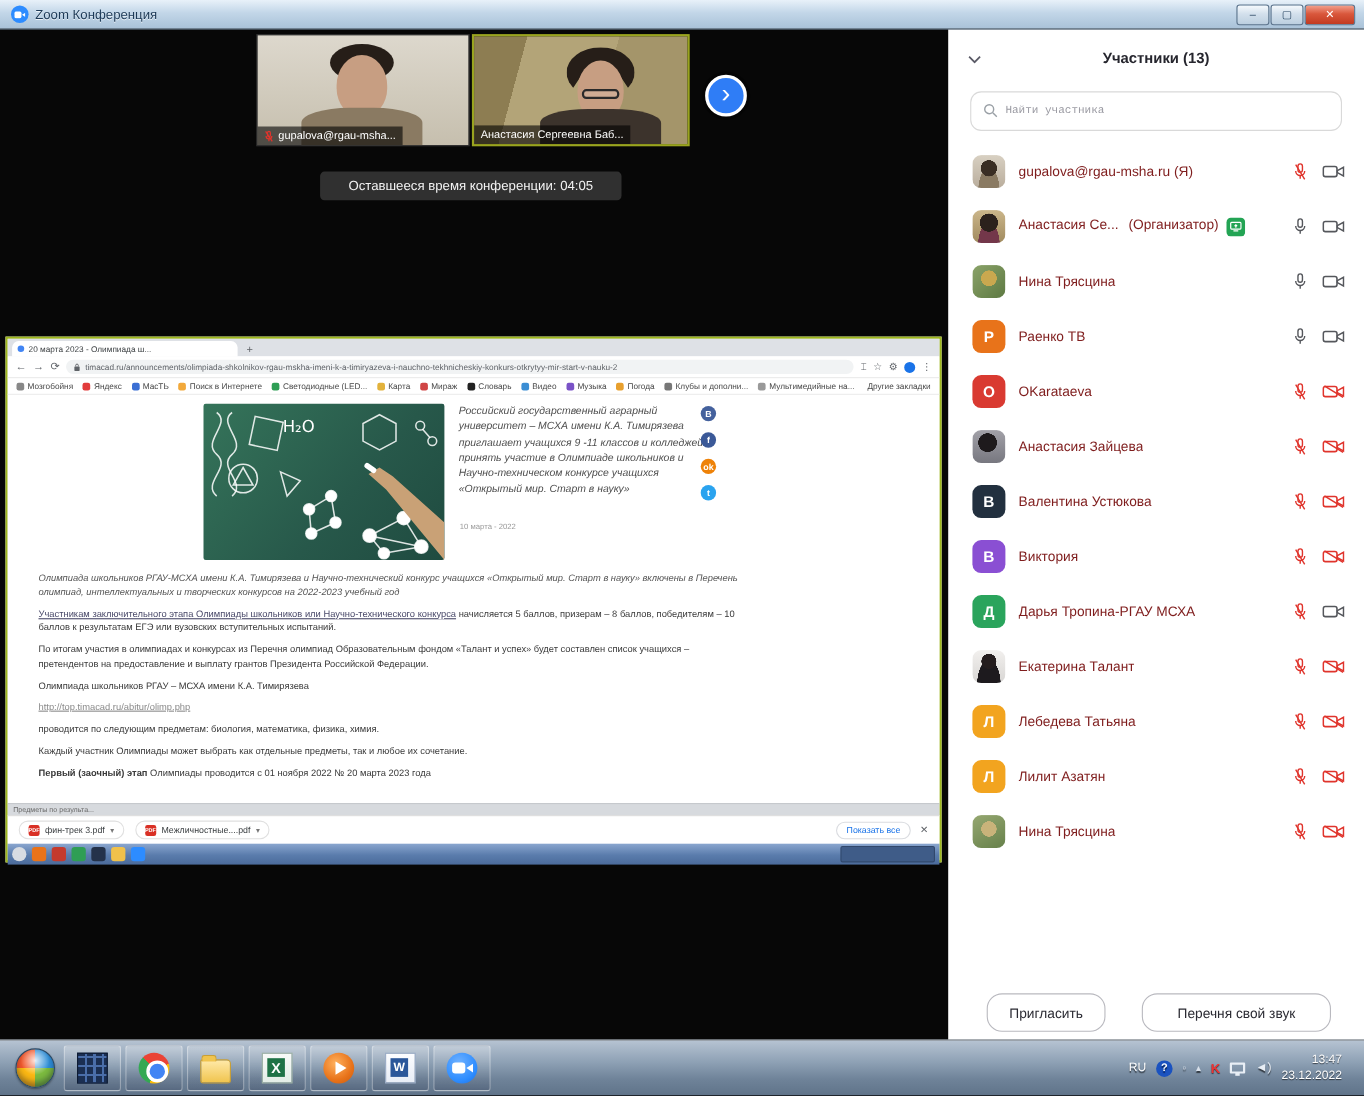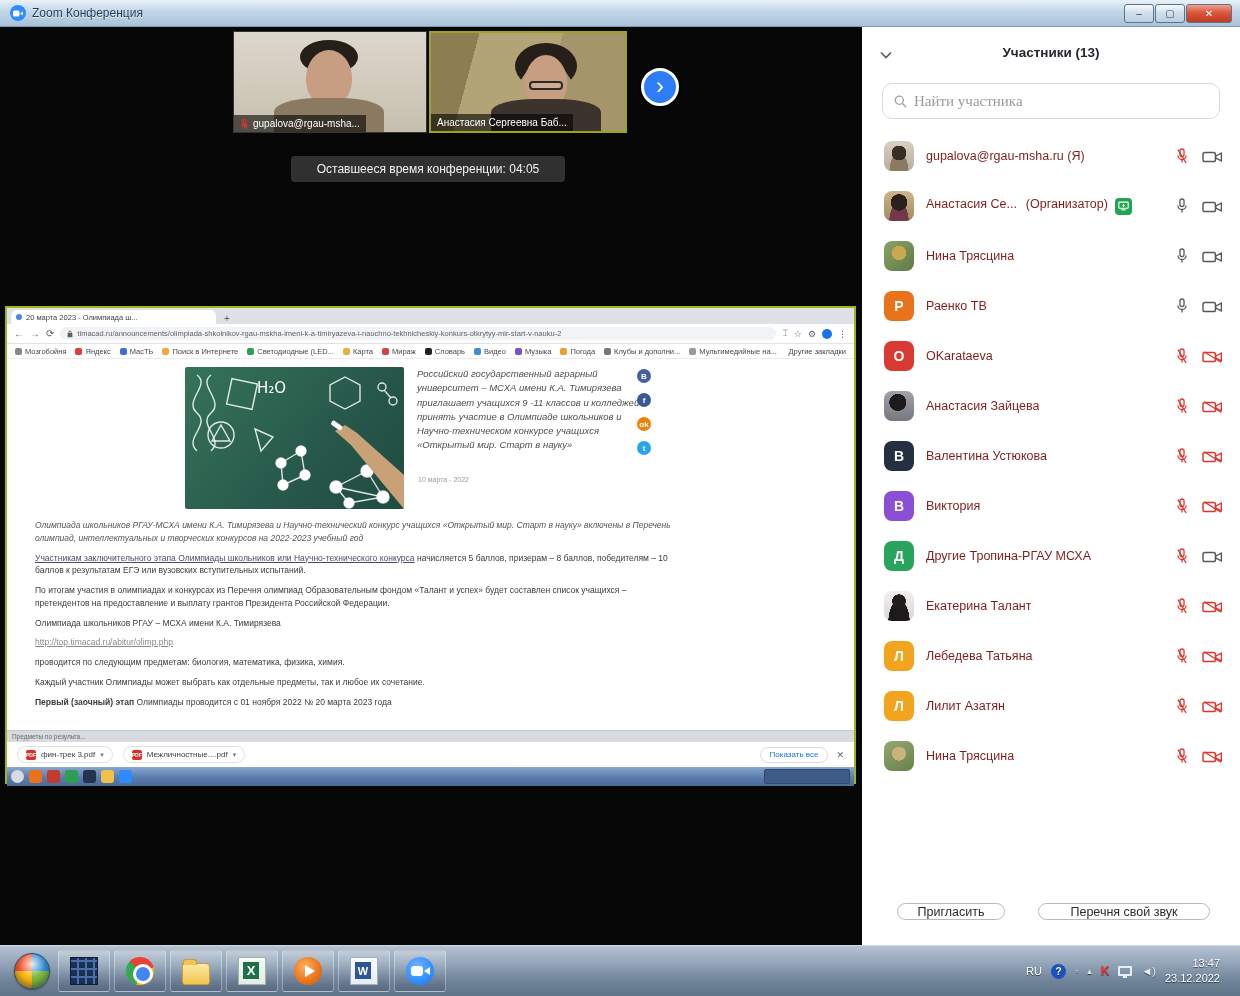--- a/index.html
+++ b/index.html
@@ -113,22 +113,22 @@
   .itb-tray span { color:#dfe7f2; font-size:6px; line-height:1.1; text-align:right; }
 
   
   .panel { position:absolute; top:27px; right:0; width:378px; height:918px; background:#fff; }
   .panel-head { position:relative; height:50px; }
   .collapse { position:absolute; left:18px; top:18px; color:#5a5a66; cursor:pointer; }
   .panel-title { display:block; text-align:center; padding-top:18px; font-size:13.5px;
     font-weight:bold; color:#26262e; }
   .search { margin:6px 20px 0; height:36px; border:1px solid #d9d9d9; border-radius:10px;
     display:flex; align-items:center; gap:7px; padding:0 11px; }
-  .search input { border:none; outline:none; flex:1; font-size:15px; color:#15803d;
-    font-family:Liberation Serif, serif; background:transparent; }
+  .search input { border:none; outline:none; flex:1; font-size:10px; color:#15803d;
+    font-family:Liberation Mono, monospace; background:transparent; }
   .search input::placeholder { color:#9a9aa2; }
   .plist { margin-top:12px; }
   .p-row { display:flex; align-items:center; height:50px; padding:0 17px 0 22px; cursor:pointer; }
   .p-avatar { width:30px; height:30px; border-radius:8px; flex:none; color:#fff; font-size:14px;
     font-weight:bold; display:flex; align-items:center; justify-content:center; overflow:hidden; }
   .photo1 { background:radial-gradient(circle at 50% 40%,#3a2e24 0 31%,transparent 32%),
             radial-gradient(ellipse at 50% 108%,#8a7a62 0 45%,transparent 46%),
             linear-gradient(#d8d0c2,#b9ad9c); }
   .photo2 { background:radial-gradient(circle at 50% 38%,#2b211c 0 34%,transparent 35%),
             radial-gradient(ellipse at 50% 108%,#73374a 0 46%,transparent 47%),
@@ -141,21 +141,21 @@
             radial-gradient(ellipse at 50% 105%,#1d1a1e 0 50%,transparent 51%),
             linear-gradient(#f2f0ee,#d8d6d4); }
   .photo6 { background:radial-gradient(circle at 50% 42%,#c9b37a 0 30%,transparent 31%),
             linear-gradient(150deg,#96a871,#66804a); }
   .p-name { margin-left:12px; font-size:12.5px; color:#7f1d1d; white-space:nowrap; overflow:hidden; }
   .p-suffix { margin-left:9px; }
   .p-badge { display:inline-flex; width:17px; height:17px; border-radius:4px; background:#23a454;
     align-items:center; justify-content:center; margin-left:7px; vertical-align:-3px; }
   .p-icons { margin-left:auto; display:flex; align-items:center; gap:13px; flex:none; }
   .panel-foot { position:absolute; bottom:14px; left:0; width:100%; height:28px; }
-  .foot-btn { position:absolute; height:17px; border:1px solid #b9b9bf; border-radius:14px;
+  .foot-btn { position:absolute; height:35px; border:1px solid #b9b9bf; border-radius:14px;
     background:#fff; font-size:12.5px; color:#2b2b33; cursor:pointer;
     font-family:"Liberation Sans","DejaVu Sans",sans-serif; }
   .foot-btn.invite { left:35px; width:108px; }
   .foot-btn.unmute { right:30px; width:172px; }
 
   
   .taskbar { position:absolute; bottom:0; left:0; width:1240px; height:51px;
     background:linear-gradient(#b6c3d2,#8da0b4 40%,#6f8399 70%,#5f7389);
     border-top:1px solid #cfd9e4; display:flex; align-items:center; padding:0 6px; }
   .start-orb { width:36px; height:36px; border-radius:50%; margin:0 8px; position:relative;
@@ -584,21 +584,21 @@
             </svg></span>
           <span><svg width="21" height="14" viewBox="0 0 32 20">
               <rect x="1.5" y="3" width="19" height="14" rx="3" fill="none" stroke="#e0342c" stroke-width="2.2"></rect>
               <path d="M21 8.5l8.5-4.5v12L21 11.5z" fill="none" stroke="#e0342c" stroke-width="2"></path>
               <line x1="3" y1="2" x2="29" y2="18" stroke="#e0342c" stroke-width="2.2"></line>
             </svg></span>
         </div>
       </div>
       <div class="p-row">
         <div class="p-avatar" style="background: rgb(42, 164, 92);">Д</div>
-        <div class="p-name">Другие Тропина-РГАУ МСХА</div>
+        <div class="p-name">Дарья Тропина-РГАУ МСХА</div>
         <div class="p-icons">
           <span><svg width="14" height="18" viewBox="0 0 24 30">
               <rect x="8.5" y="3" width="7" height="13" rx="3.5" fill="none" stroke="#e0342c" stroke-width="2.2"></rect>
               <path d="M5 14a7 7 0 0 0 14 0" fill="none" stroke="#e0342c" stroke-width="2.2"></path>
               <line x1="12" y1="21" x2="12" y2="26" stroke="#e0342c" stroke-width="2.2"></line>
               <line x1="5" y1="4" x2="19" y2="27" stroke="#e0342c" stroke-width="2.2"></line>
             </svg></span>
           <span><svg width="21" height="14" viewBox="0 0 32 20">
               <rect x="1.5" y="3" width="19" height="14" rx="3" fill="none" stroke="#55575c" stroke-width="2.2"></rect>
               <path d="M21 8.5l8.5-4.5v12L21 11.5z" fill="none" stroke="#55575c" stroke-width="2"></path>

